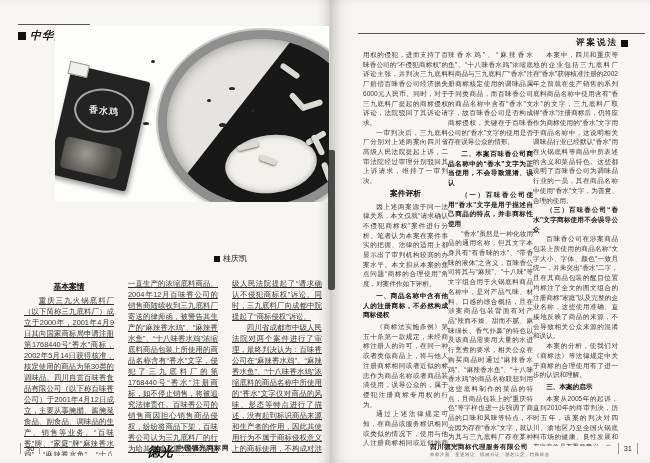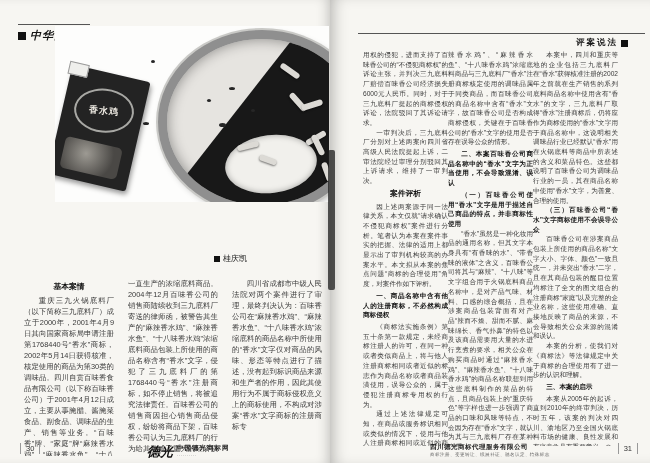--- a/index.html
+++ b/index.html
@@ -47,21 +47,21 @@
   .title-block{position:absolute;left:30px;top:206px;}
   .t1,.t2{font-weight:bold;color:#161616;font-size:19px;letter-spacing:2px;line-height:24px;}
   .t2{margin-left:28px;}
   .author{position:absolute;left:214px;top:253px;display:flex;align-items:center;gap:3px;font-size:8px;color:#222;}
   .sq2{width:6px;height:6px;background:#111;display:inline-block;}
 
   
   .cols{position:absolute;display:flex;}
   .cols .col{overflow:hidden;}
   .cols-left{left:24px;top:278px;width:298px;height:178px;gap:14px;}
-  .cols-left .col{width:90px;height:178px;}
+  .cols-left .col{width:90px;height:178px;text-decoration:underline;}
   .cols-left .blk{font-size:7.4px;line-height:11px;}
   .cols-right{left:33px;top:50px;width:282px;height:396px;gap:0;}
   .cols-right .col{width:85px;height:396px;}
   .cols-right .blk{font-size:6.6px;line-height:9.7px;}
   .blk{text-align:justify;color:#3a3a3a;}
   .blk.p{text-indent:2em;}
   .blk.pc{}
   .blk.h{font-weight:bold;text-align:center;color:#111;margin:3px 0 3px 0;font-size:7.8px !important;}
   .blk.s1{font-weight:bold;color:#111;margin:2px 0;text-indent:2em;}
   .blk.s2{font-weight:bold;color:#222;text-indent:2em;}
@@ -134,20 +134,21 @@
 
     <div class="cols cols-left" id="left-cols">
         <div class="col">
           <div class="blk h">基本案情</div>
           <div class="blk p">重庆三九火锅底料厂（以下简称三九底料厂）成立于2000年，2001年4月9日其向国家商标局申请注册第1768440号“香水”商标，2002年5月14日获得核准，核定使用的商品为第30类的调味品。四川自贡百味香食品有限公司（以下称百味香公司）于2001年4月12日成立，主要从事腌腊、酱腌菜食品、副食品、调味品的生产、销售等业务。“百味香”牌、“家庭”牌“麻辣香水鸡”、“麻辣香水鱼”、“十八味香水鸡”系百味香公司</div>
         </div>
         <div class="col">
           <div class="blk pc">一直生产的浓缩底料商品。2004年12月百味香公司的销售商陆续收到三九底料厂寄送的律师函，被警告其生产的“麻辣香水鸡”、“麻辣香水鱼”、“十八味香水鸡”浓缩底料商品包装上所使用的商品名称含有“香水”文字，侵犯了三九底料厂的第1768440号“香水”注册商标，如不停止销售，将被追究法律责任。百味香公司的销售商因担心销售商品侵权，纷纷将商品下架，百味香公司认为三九底料厂的行为给其造成了重大的经济损失，于2005年向四川省成都市中</div>
         </div>
         <div class="col">
+          <div class="blk pc">级人民法院提起了“请求确认不侵犯商标权”诉讼。同时，三九底料厂向成都中院提起了“商标侵权”诉讼。</div>
           <div class="blk p">四川省成都市中级人民法院对两个案件进行了审理，最终判决认为：百味香公司在“麻辣香水鸡”、“麻辣香水鱼”、“十八味香水鸡”浓缩底料的商品名称中所使用的“香水”文字仅对商品的风味、形态等特点进行了描述，没有起到标识商品来源和生产者的作用，因此其使用行为不属于商标侵权意义上的商标使用，不构成对涉案“香水”文字商标的注册商标专</div>
         </div>
       </div>
 
     <span class="pageno footer-l-pageno">30</span>
     <div class="logo">
       <span class="logo-mark">德光</span>
       <span class="logo-txt">
         <div class="l1">中国德光商标网</div>
         <div class="l2">··········</div>

